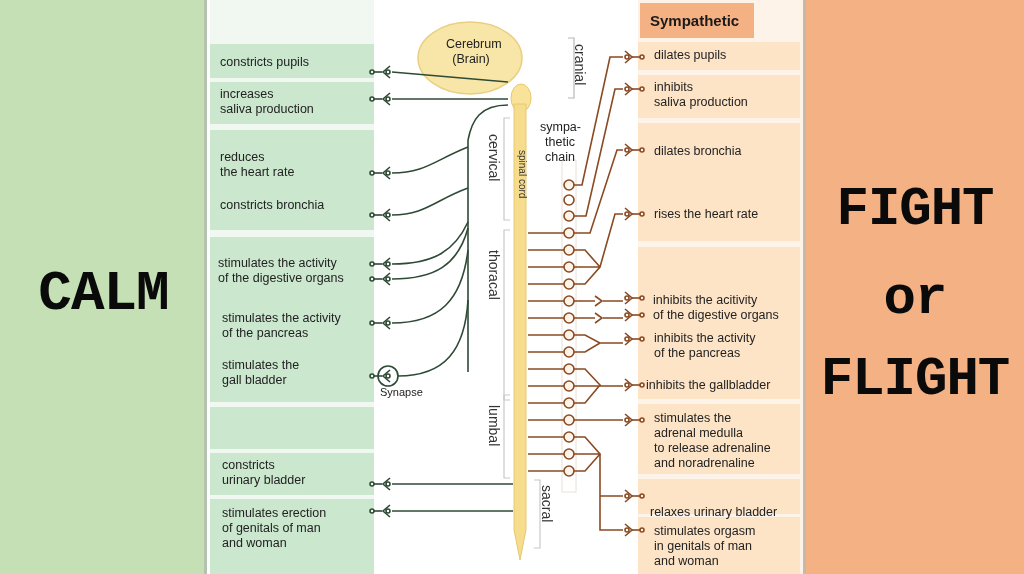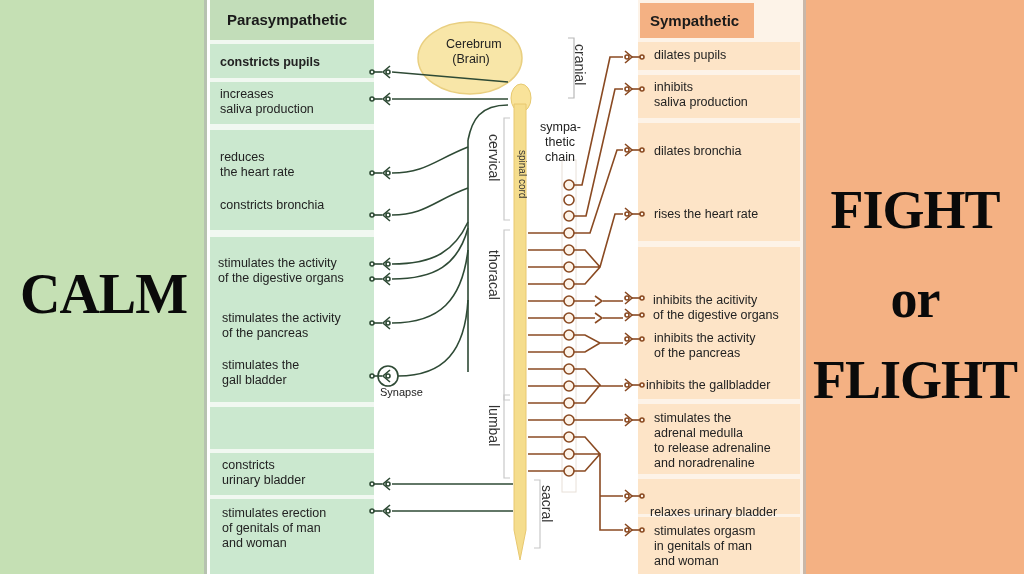--- a/index.html
+++ b/index.html
@@ -1,21 +1,21 @@
 <!DOCTYPE html>
 <html><head>
 <meta charset="utf-8">
 <style>
   html, body { margin:0; padding:0; }
   body { width:1024px; height:574px; position:relative; overflow:hidden; background:#ffffff; font-family:"Liberation Sans", sans-serif; }
   .left-band { position:absolute; left:0; top:0; width:207px; height:574px; background:#c5e0b4; }
   .left-band .sep { position:absolute; right:0; top:0; width:3px; height:574px; background:#b6c2b0; }
   .right-band { position:absolute; left:803px; top:0; width:221px; height:574px; background:#f4b183; }
   .right-band .sep { position:absolute; left:0; top:0; width:3px; height:574px; background:#c9b7a8; }
-  .big { position:absolute; font-family:Liberation Serif, serif; font-weight:bold; color:#0a0a0a; text-align:center; }
+  .big { position:absolute; font-family:Liberation Mono, monospace; font-weight:bold; color:#0a0a0a; text-align:center; }
   .calm { left:0; width:207px; top:262px; font-size:56px; letter-spacing:-1px; }
   .fight { left:806px; width:218px; font-size:54px; letter-spacing:-1px; line-height:1; }
   .diagram { position:absolute; left:210px; top:0; width:593px; height:574px; background:#ffffff; }
   .para-col { position:absolute; left:0; top:0; width:164px; height:574px; background:#f1f8f1; }
   .sym-col { position:absolute; left:428px; top:0; width:165px; height:574px; background:#fdf3e8; }
   .para-box { position:absolute; left:0; width:164px; background:#cbe8cf; }
   .sym-box { position:absolute; left:428px; width:162px; background:#fde4c7; }
   .para-head { position:absolute; left:0; top:0; width:164px; height:40px; background:#c2ddb9; }
   .sym-head { position:absolute; left:430px; top:3px; width:114px; height:35px; background:#f4b183; }
   .head-text { position:absolute; font-weight:bold; font-size:15px; color:#1a1a1a; }
@@ -35,44 +35,41 @@
   <div class="sep"></div>
 </div>
 <div class="big fight" style="top:183px;">FIGHT</div>
 <div class="big fight" style="top:272px;">or</div>
 <div class="big fight" style="top:353px;">FLIGHT</div>
 
 <div class="diagram">
   <div class="para-col"></div>
   <div class="sym-col"></div>
 
-  <div class="para-head">
-    <span class="head-text" style="left:17px; top:11px;">Parasympathetic</span>
-  </div>
   <div class="sym-head">
     <span class="head-text" style="left:10px; top:9px;">Sympathetic</span>
   </div>
 
   <div class="para-box" style="top:44px; height:34px;"></div>
   <div class="para-box" style="top:82px; height:42px;"></div>
   <div class="para-box" style="top:130px; height:100px;"></div>
   <div class="para-box" style="top:237px; height:165px;"></div>
   <div class="para-box" style="top:407px; height:42px;"></div>
   <div class="para-box" style="top:453px; height:42px;"></div>
   <div class="para-box" style="top:499px; height:75px;"></div>
 
   <div class="sym-box" style="top:42px; height:28px;"></div>
   <div class="sym-box" style="top:75px; height:43px;"></div>
   <div class="sym-box" style="top:123px; height:118px;"></div>
   <div class="sym-box" style="top:247px; height:152px;"></div>
   <div class="sym-box" style="top:404px; height:70px;"></div>
   <div class="sym-box" style="top:479px; height:35px;"></div>
   <div class="sym-box" style="top:517px; height:57px;"></div>
 
-  <div class="lbl" style="left:10px; top:55px;font-weight:bold;">constricts pupils</div>
+  <div class="lbl" style="left:10px; top:55px;">constricts pupils</div>
   <div class="lbl" style="left:10px; top:87px;">increases
 saliva production</div>
   <div class="lbl" style="left:10px; top:150px;">reduces
 the heart rate</div>
   <div class="lbl" style="left:10px; top:198px;">constricts bronchia</div>
   <div class="lbl" style="left:8px; top:256px;">stimulates the activity
 of the digestive organs</div>
   <div class="lbl" style="left:12px; top:311px;">stimulates the activity
 of the pancreas</div>
   <div class="lbl" style="left:12px; top:358px;">stimulates the

